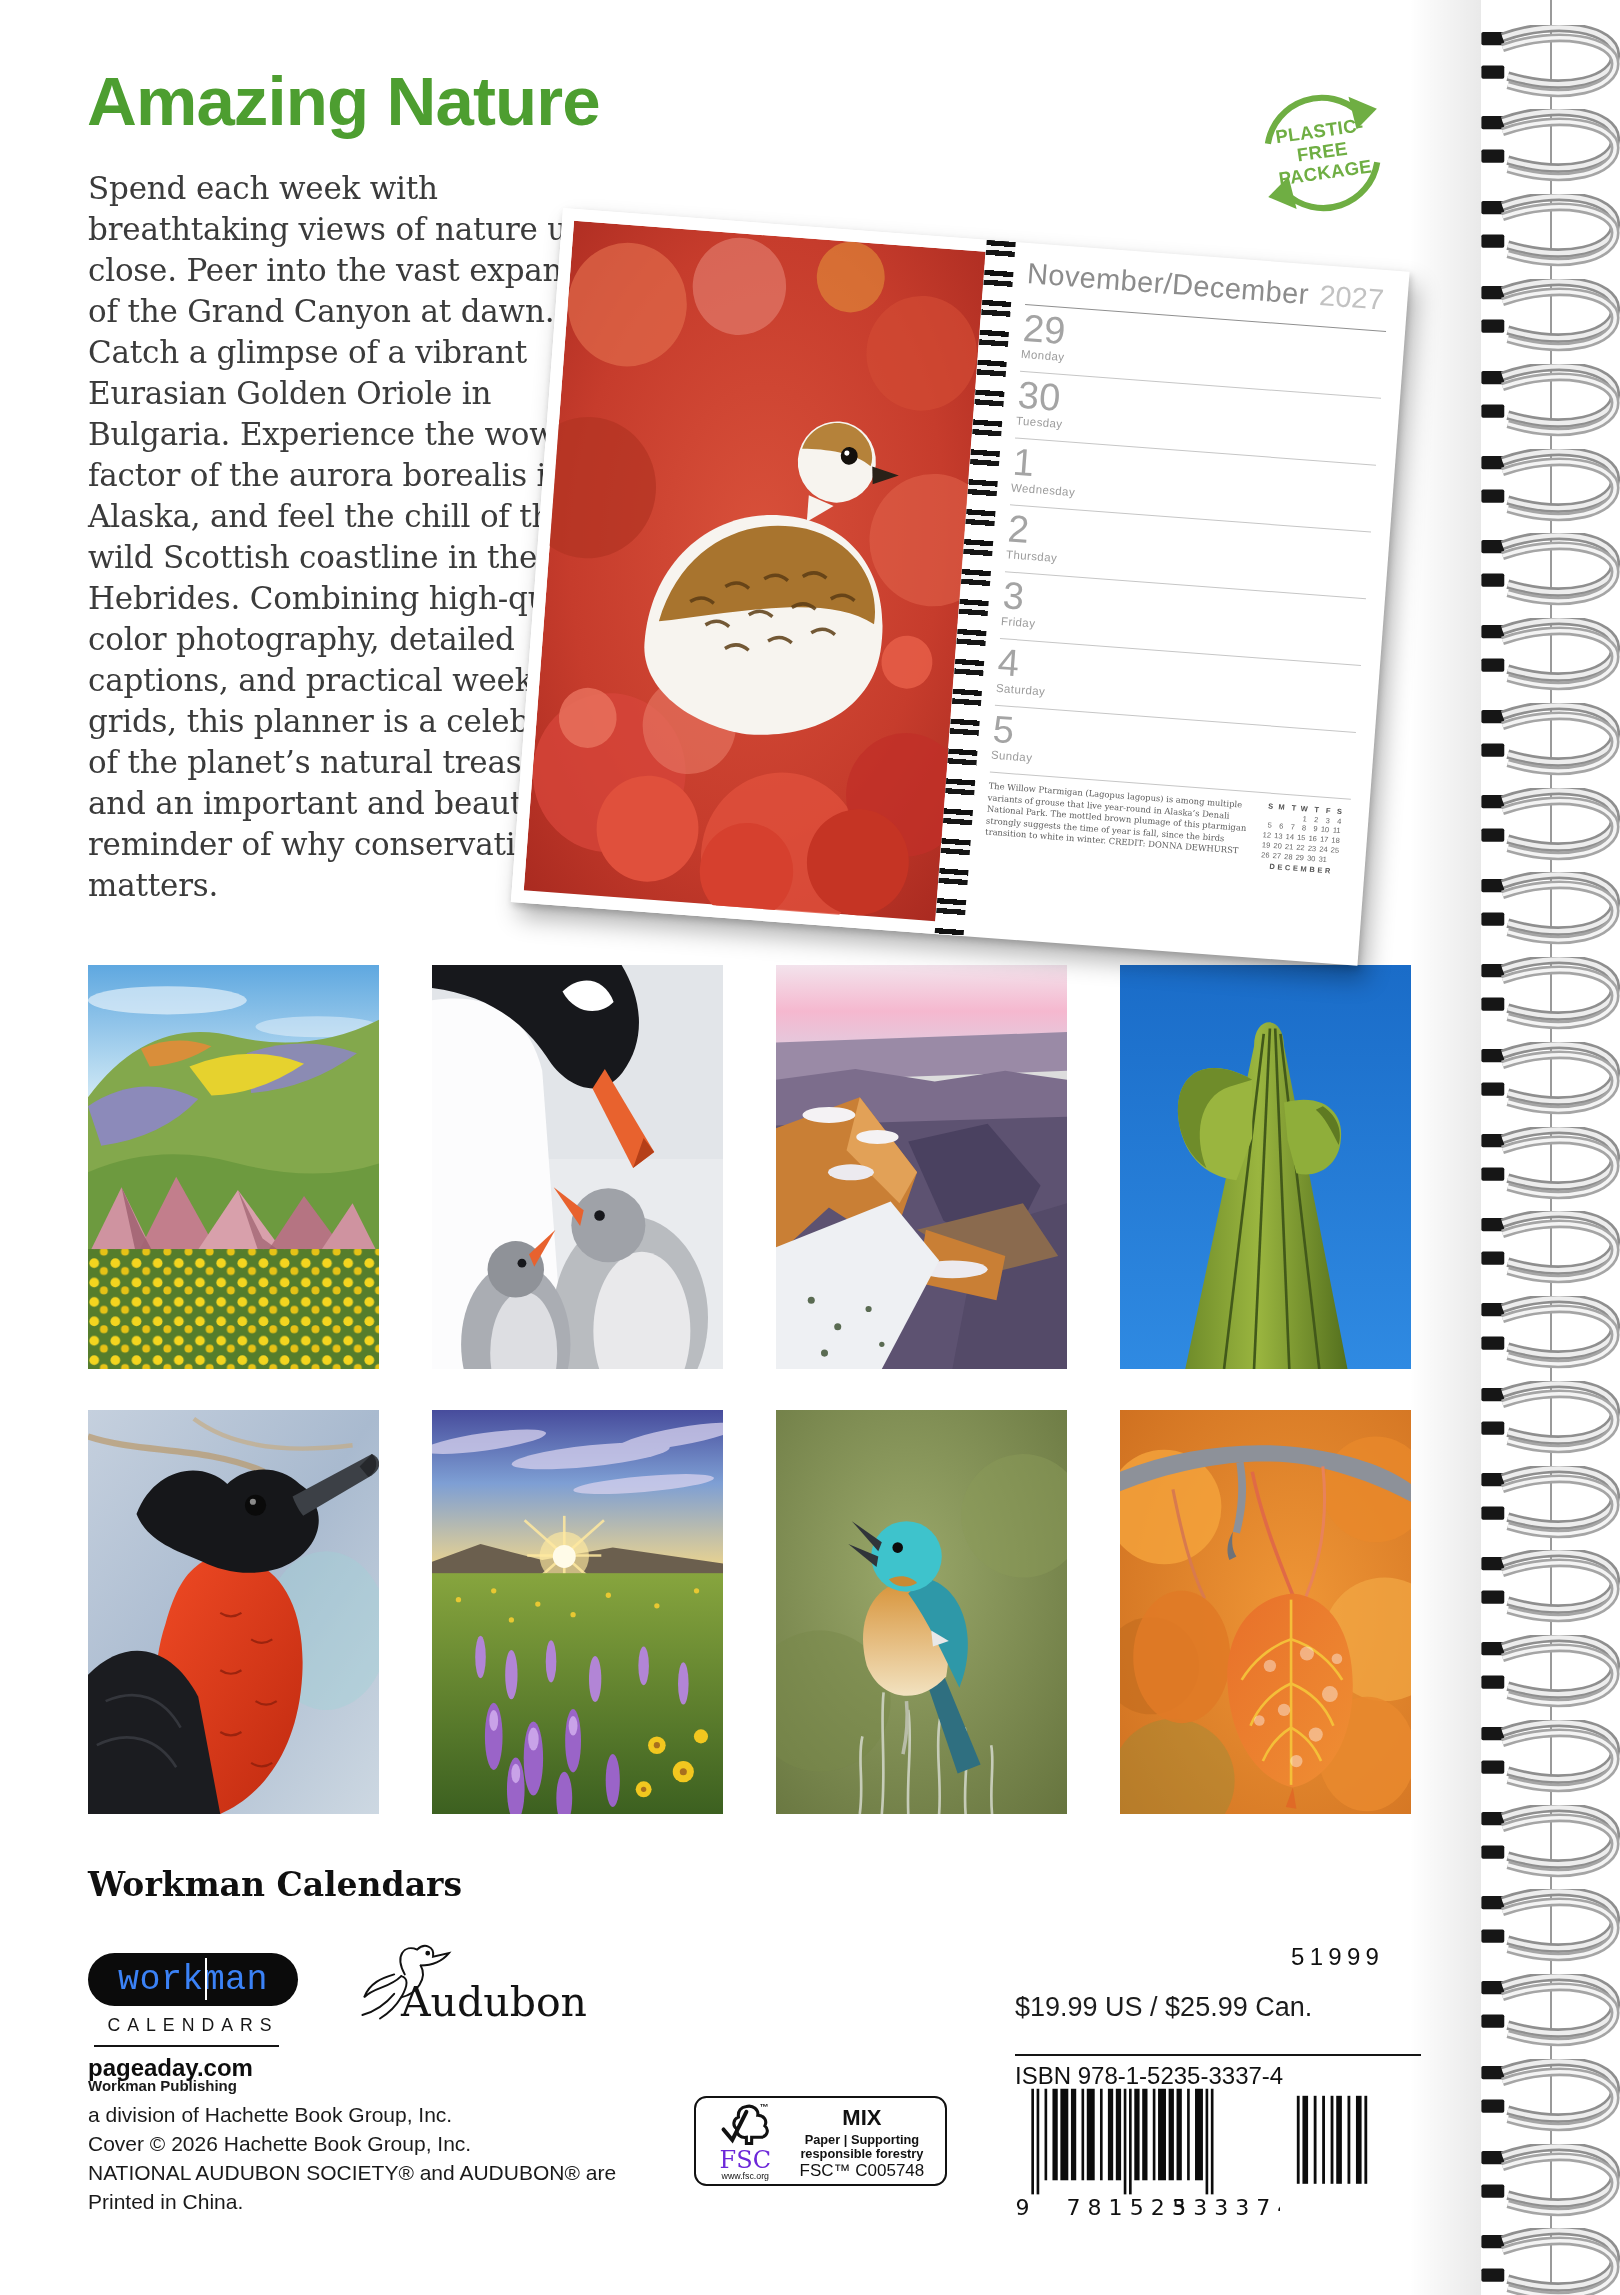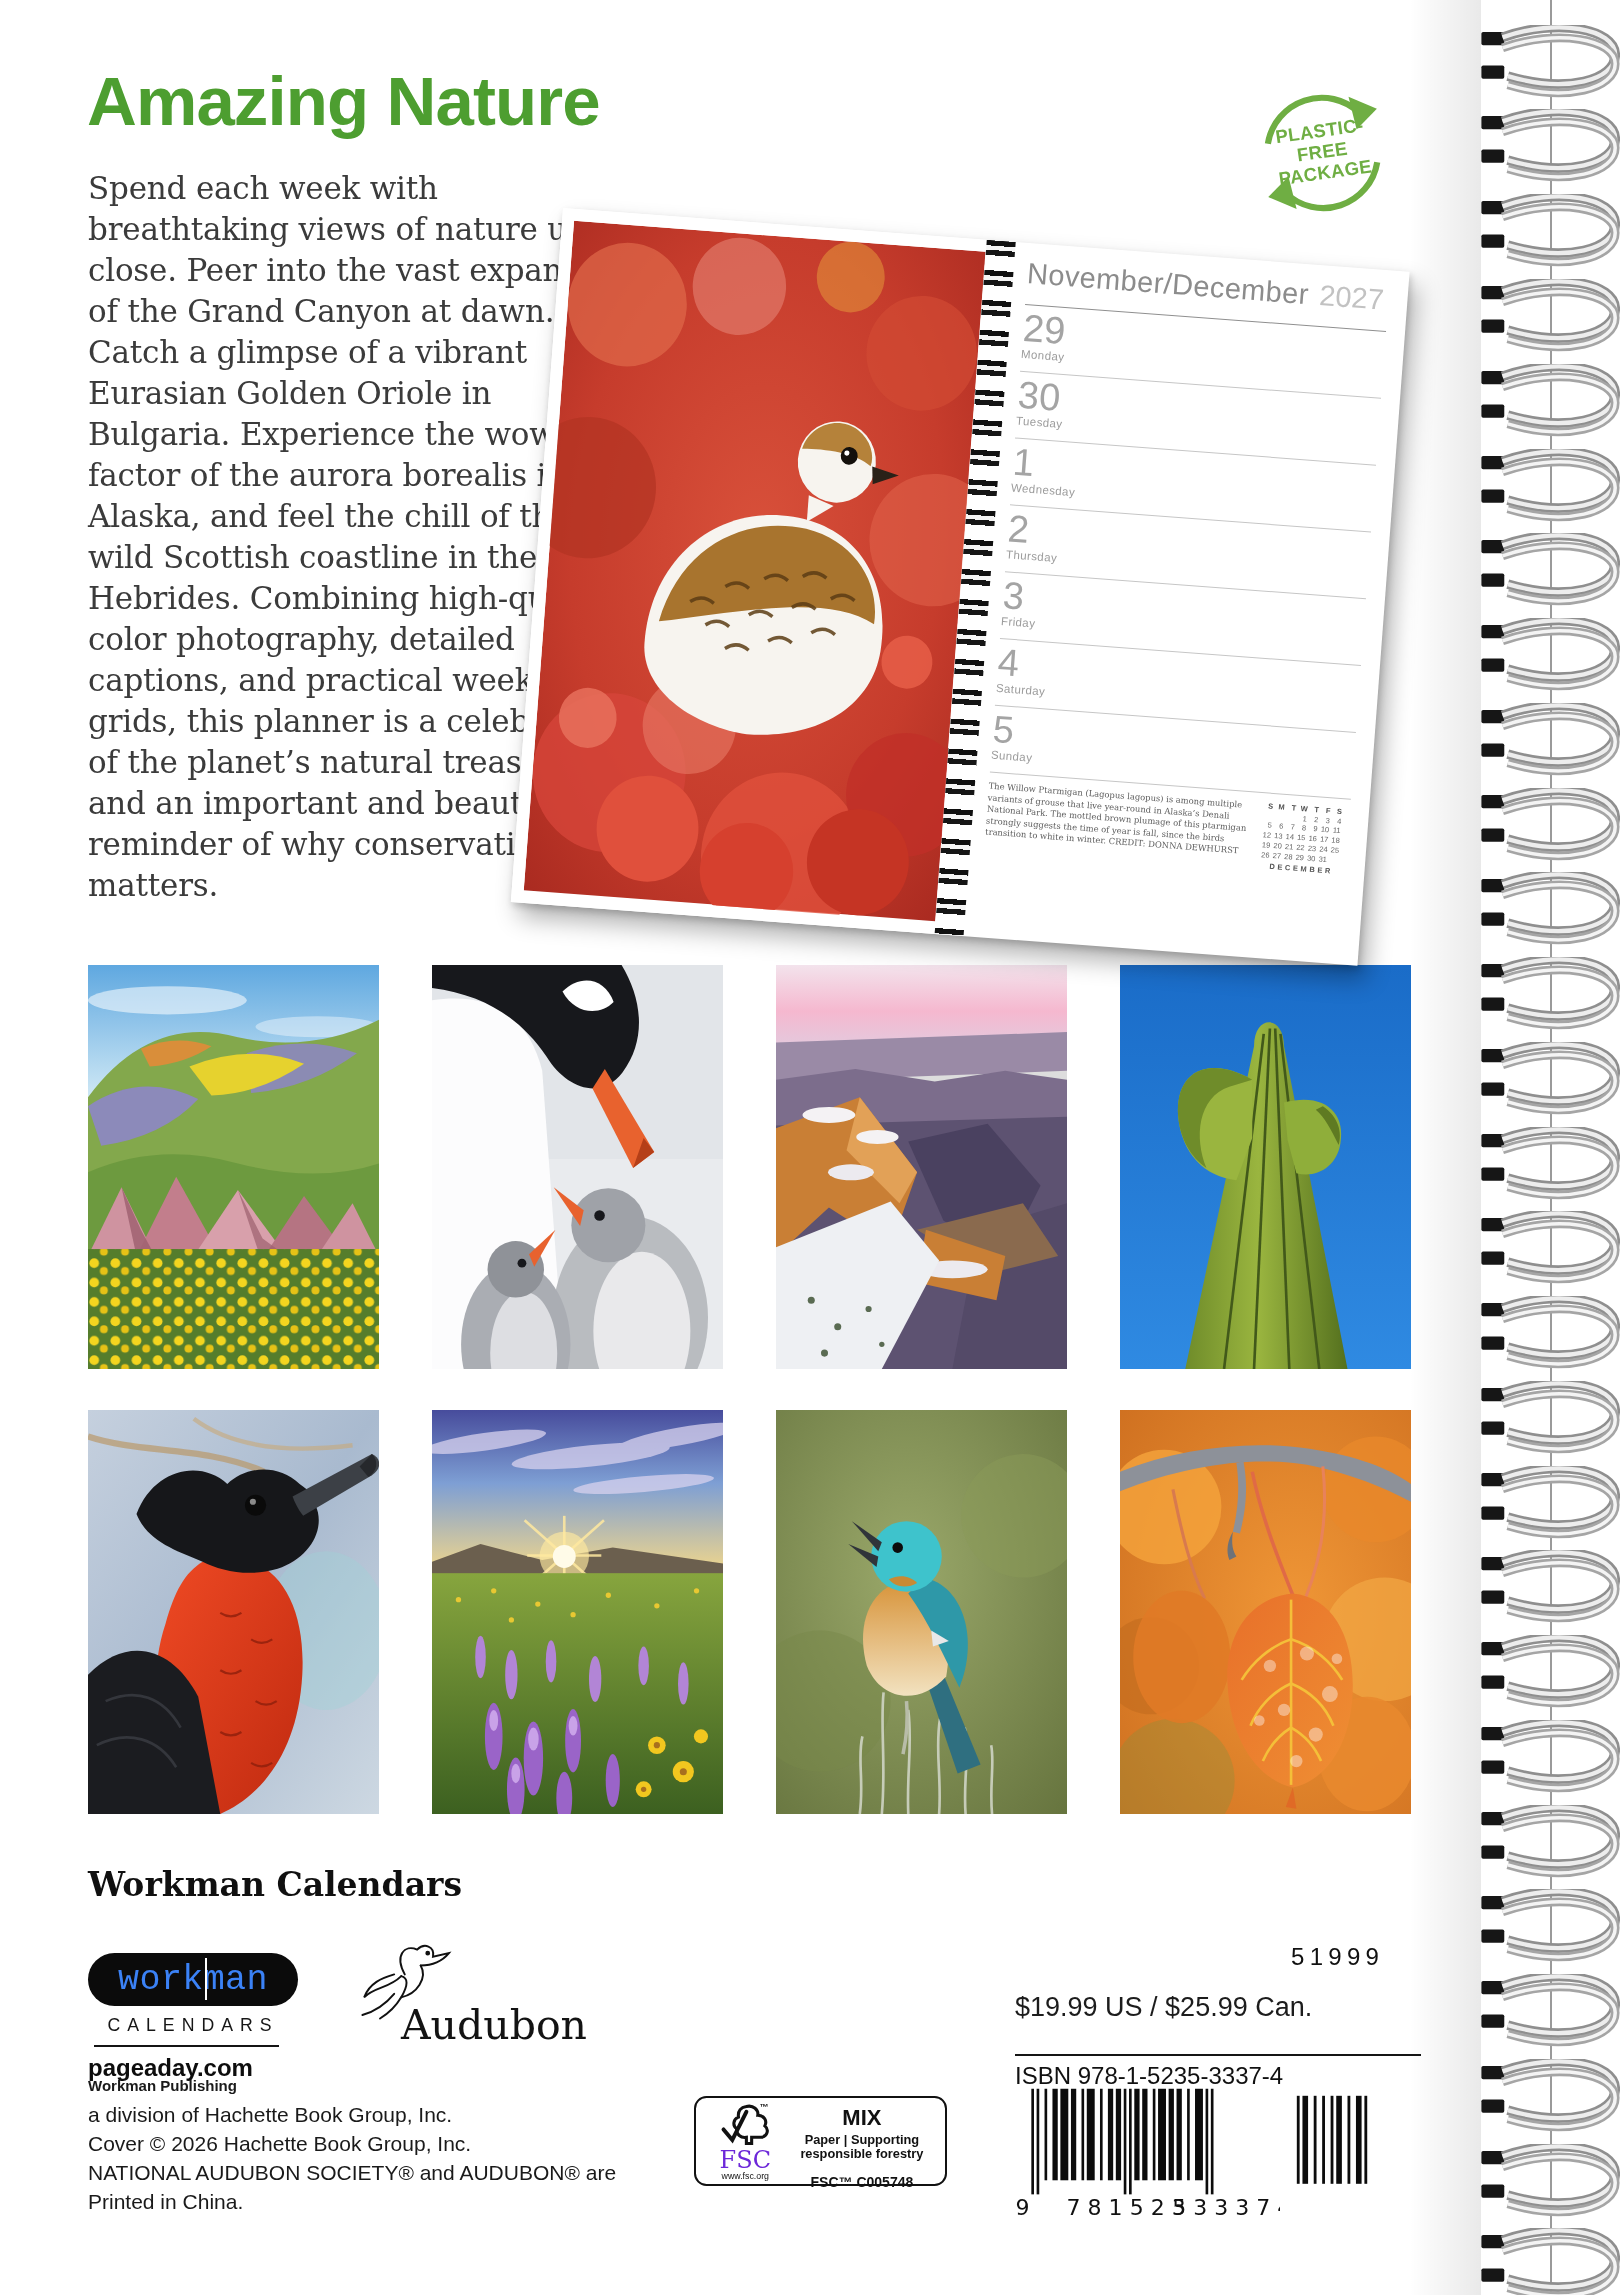--- a/index.html
+++ b/index.html
@@ -55,42 +55,42 @@
   #wk-pill{left:88px;top:1953px;width:210px;height:53px;background:#0b0b0b;border-radius:26.5px;
            display:flex;align-items:center;justify-content:center;}
   #wk-pill span{color:#3b82f6;font-family:Liberation Mono, monospace;font-size:35px;letter-spacing:0.4px;}
   #wk-sep{position:absolute;left:117px;top:5.3px;width:1.8px;height:42px;background:#fff;}
   #wk-cal{left:88px;top:2015px;width:210px;text-align:center;font-size:17.7px;letter-spacing:7px;
           color:#161616;}
   #wk-rule{left:94px;top:2045px;width:185px;height:1.8px;background:#141414;}
   #wk-url{left:88px;top:2054px;font-size:24px;font-weight:700;color:#0d0d0d;}
   #audubon{left:350px;top:1939px;width:300px;height:97px;}
   #audubon-text{position:absolute;left:51px;top:39px;font-family:"DejaVu Serif",serif;
-                font-size:41px;color:#131313;margin-top:23px;}
+                font-size:41px;color:#131313;}
 
   
   #price{left:1015px;top:1992px;font-size:27px;color:#1c1c1c;}
   #isbn-rule{left:1015px;top:2054px;width:406px;height:1.8px;background:#151515;}
   #isbn{left:1015px;top:2062px;font-size:24px;color:#111;}
   #addon-num{left:1291px;top:1943px;font-size:24px;color:#111;letter-spacing:5.3px;}
   #barcode-main{left:1015px;top:2087px;}
   #barcode-addon{left:1293px;top:2087px;}
   .bar-digits{font-family:"DejaVu Sans",sans-serif;font-size:25px;fill:#111;}
 
   
   #fsc{left:694px;top:2096px;width:253px;height:90px;border:2.6px solid #111;border-radius:12.4px;
        display:flex;box-sizing:border-box;padding:5.3px 7px 3.5px 8.8px;background:#fff;}
   #fsc-left{width:81px;text-align:center;position:relative;}
   #fsc-tm{position:absolute;left:55px;top:-1.8px;font-size:8.8px;font-weight:700;color:#111;}
   #fsc-brand{font-family:"DejaVu Serif",serif;font-weight:400;font-size:24px;color:#6d28d9;line-height:21px;}
   #fsc-url{font-size:8.8px;color:#111;}
   #fsc-right{flex:1;text-align:center;color:#111;}
   #fsc-mix{font-weight:700;font-size:22px;margin-top:1.8px;}
   #fsc-desc{font-weight:700;font-size:12.8px;line-height:14px;margin-top:1.8px;}
-  #fsc-code{font-weight:700;font-size:14px;margin-top:13px;}
+  #fsc-code{font-weight:400;font-size:17px;margin-top:0;}
 
   
   #pub{left:88px;top:2071px;font-size:21px;line-height:29px;color:#1a1a1a;}
   #pub-name{font-weight:700;font-size:15px;}
 
   
   #page-edge-line{left:1550px;top:0;width:1.8px;height:2295px;background:#9a9a9a;}
   #cover-shadow{left:1409px;top:0;width:72px;height:2295px;
         background:linear-gradient(to right, rgba(0,0,0,0), rgba(0,0,0,0.085));}
   .coil{position:absolute;left:1481px;width:139px;height:81px;}

